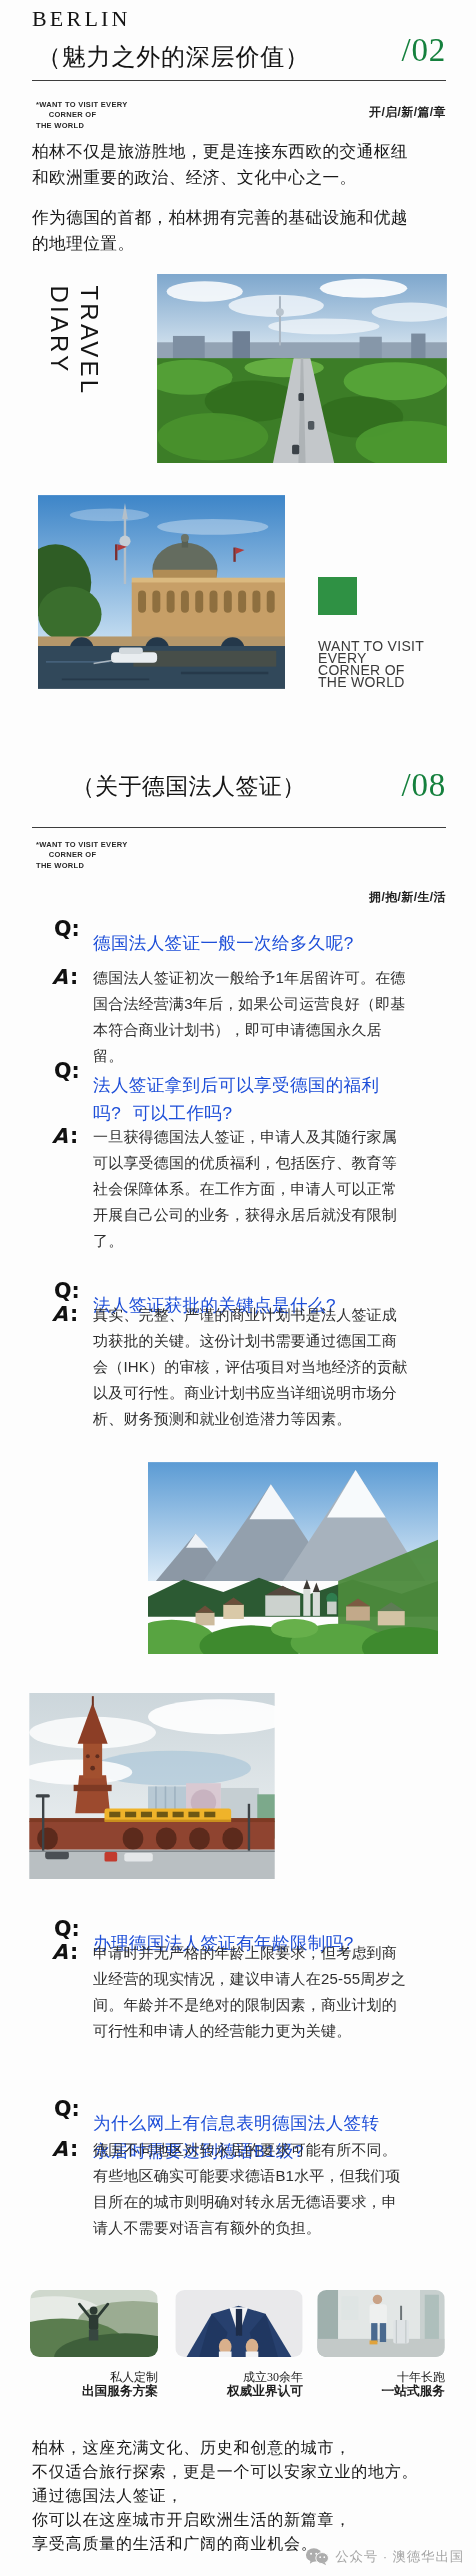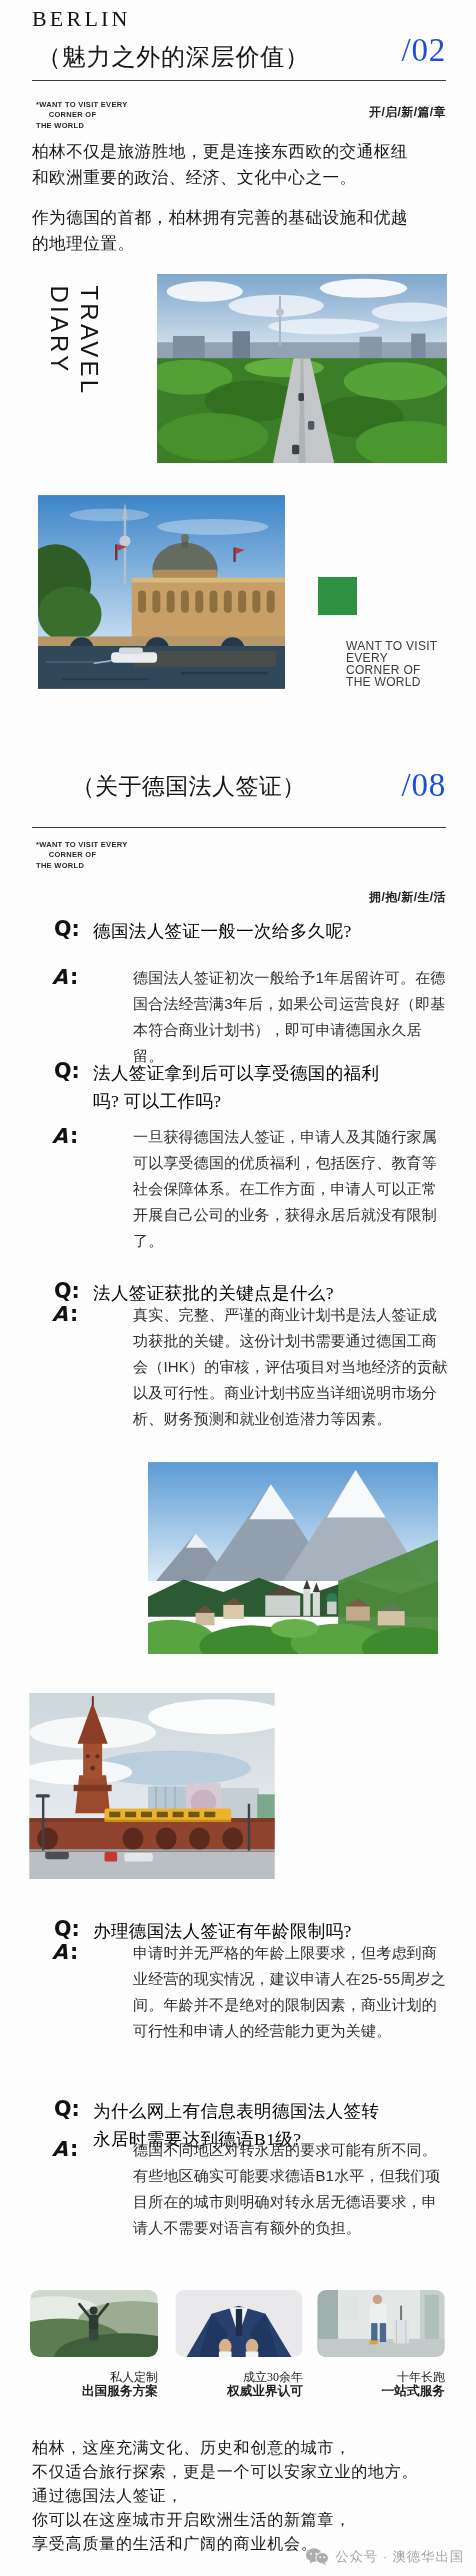--- a/index.html
+++ b/index.html
@@ -5,21 +5,21 @@
   html,body{margin:0;padding:0;background:#ffffff;}
   #page{position:relative;width:476px;height:2576px;background:#fdfdfd;overflow:hidden;
         font-family:"Liberation Sans","DejaVu Sans",sans-serif;color:#1c1c1c;}
   .abs{position:absolute;}
 
   
   .sec-title{font-family:"Liberation Serif","DejaVu Serif",serif;color:#151515;}
   .berlin{left:32px;top:6.3px;font-size:22px;letter-spacing:3.2px;font-weight:500;}
   .sub02{left:37px;top:41px;font-size:24px;font-weight:500;letter-spacing:0.8px;}
   .secnum{right:30px;font-family:"Liberation Serif","DejaVu Serif",serif;font-size:33px;
-          font-weight:400;color:#1d4ed8;letter-spacing:0.8px;}
+          font-weight:400;color:#15803d;letter-spacing:0.8px;}
   .num02{top:32px;} .num03{top:767px;}
   .divider{left:32px;width:414px;border-top:1.6px solid #3d3d3d;height:0;}
   .div02{top:80px;} .div03{top:827px;}
   .tagline-left{font-size:7.5px;font-weight:600;letter-spacing:0.3px;color:#272727;line-height:10.3px;}
   .tagline-left .in{display:block;margin-left:12.7px;}
   .tagline-left .l3{display:block;}
   .tl02{left:36px;top:100px;} .tl03{left:36px;top:840px;}
   .tagline-right{right:30px;font-size:12px;font-weight:600;color:#1f1f1f;letter-spacing:0.4px;}
   .tr02{top:104px;} .tr03{top:889px;}
   .title03{left:28.6px;top:771px;font-size:23px;font-weight:500;letter-spacing:0.4px;margin-left:43px;}
@@ -31,33 +31,33 @@
 
   
   .vertical-label{left:17.5px;top:311px;width:111px;height:60px;transform:rotate(90deg);
       font-size:24px;line-height:30px;letter-spacing:3.2px;font-weight:500;color:#141414;}
 
   
   .photo{display:block;}
   .ph1{left:157px;top:274px;} .ph2{left:38px;top:495px;}
   .ph3{left:148px;top:1462px;} .ph4{left:28.6px;top:1693px;}
   .green-sq{left:318px;top:577px;width:39px;height:38px;}
-  .side-cap{left:318px;top:640px;font-size:12px;line-height:12px;letter-spacing:0.3px;color:#3a3a3a;margin-left:28px;}
+  .side-cap{left:318px;top:640px;font-size:14px;line-height:12px;letter-spacing:0.3px;color:#3a3a3a;}
   .side-cap span{display:block;}
 
   
   .qa-q{left:54px;display:flex;}
   .qa-a{left:54px;display:flex;}
   .marker{width:39px;flex:0 0 39px;font-weight:900;font-size:20.6px;color:#111;
           font-family:"DejaVu Sans","Liberation Sans",sans-serif;line-height:24px;}
   .marker .a-glyph{font-style:italic;display:inline-block;transform:skewX(-6deg);}
   .marker .col{font-weight:900;}
-  .q-text{width:300px;font-family:Liberation Serif, serif;font-size:17.5px;
-          line-height:28px;color:#000000;letter-spacing:0.4px;}
-  .a-text{width:319px;font-size:15px;line-height:26px;color:#2e2e2e;letter-spacing:0.2px;margin-left:40px;}
+  .q-text{width:300px;font-family:Liberation Mono, monospace;font-size:17.5px;
+          line-height:28px;color:#1d4ed8;letter-spacing:0.4px;margin-top:13px;}
+  .a-text{width:319px;font-size:15px;line-height:26px;color:#2e2e2e;letter-spacing:0.2px;}
   .q1{top:917px;} .a1{top:965px;}
   .q2{top:1059px;} .a2{top:1124px;}
   .q3{top:1279px;} .a3{top:1302px;}
   .q4{top:1917px;} .a4{top:1940px;}
   .q5{top:2097px;} .a5{top:2137px;}
 
   
   .card{top:2290px;width:128px;height:67px;border-radius:9.5px;overflow:hidden;}
   .c1{left:30px;} .c2{left:175px;} .c3{left:317px;}
   .card-cap{top:2370px;width:128px;text-align:right;font-family:"Liberation Serif","DejaVu Serif",serif;color:#1d1d1d;}

